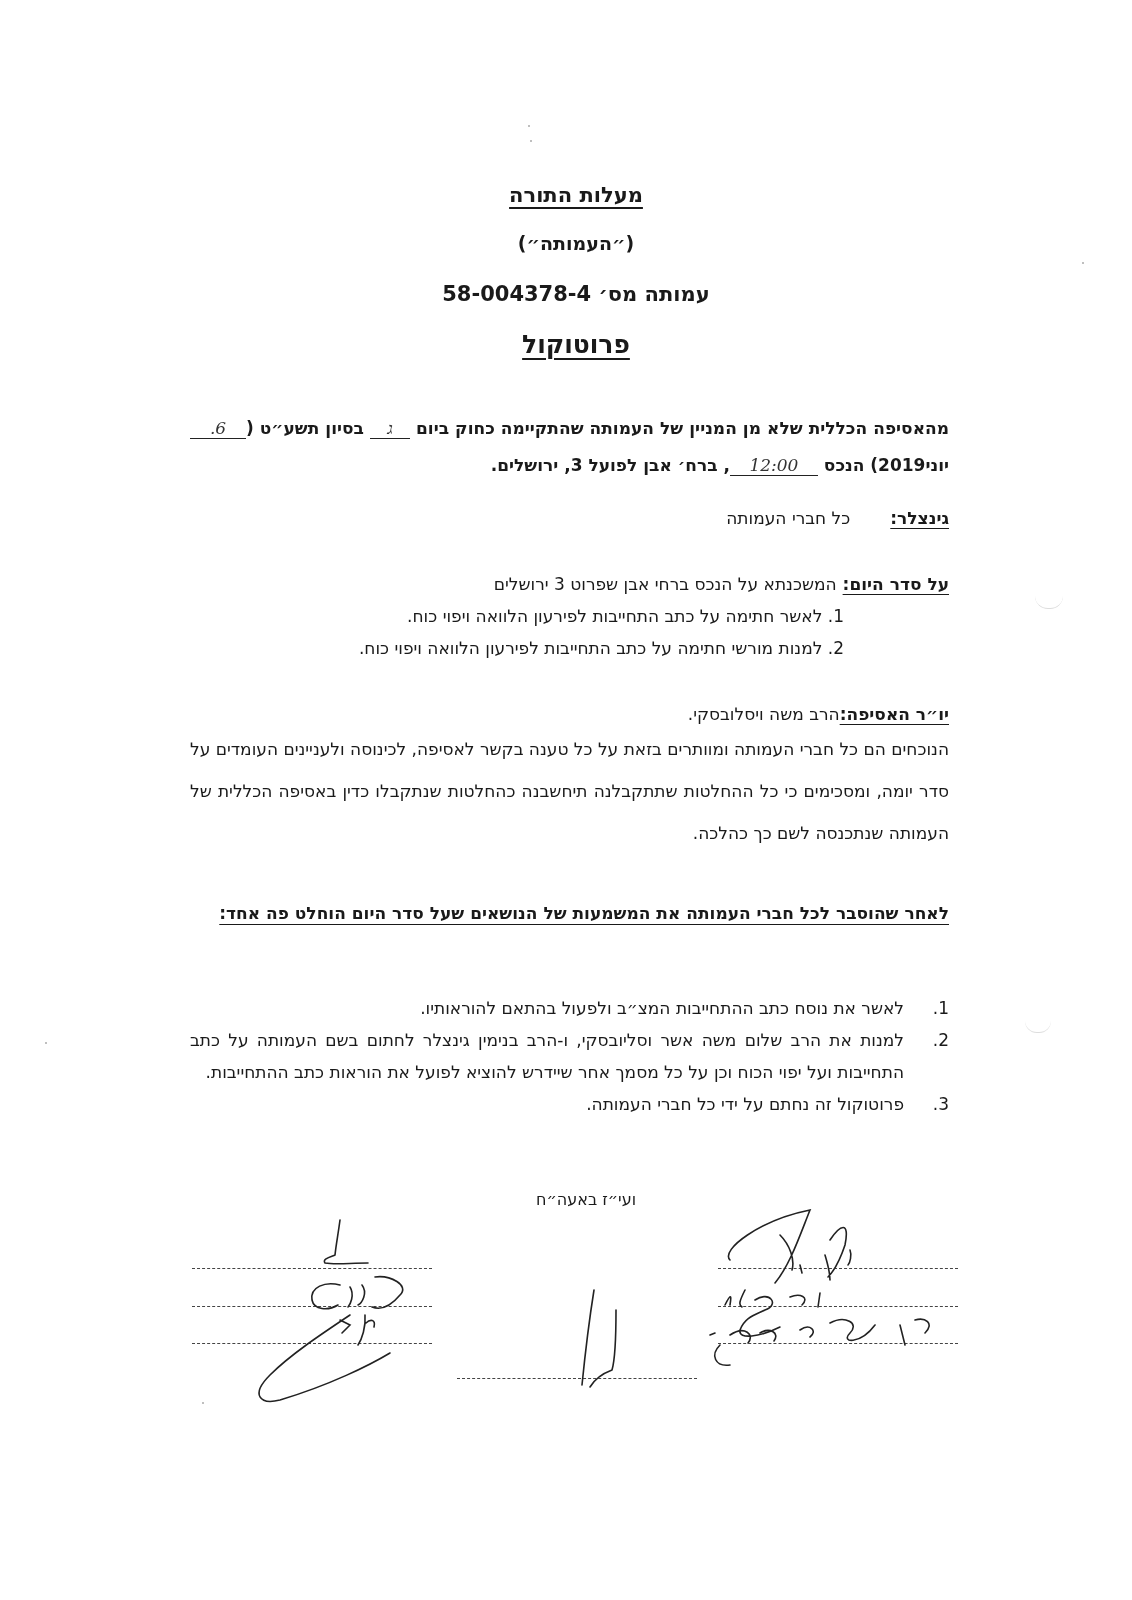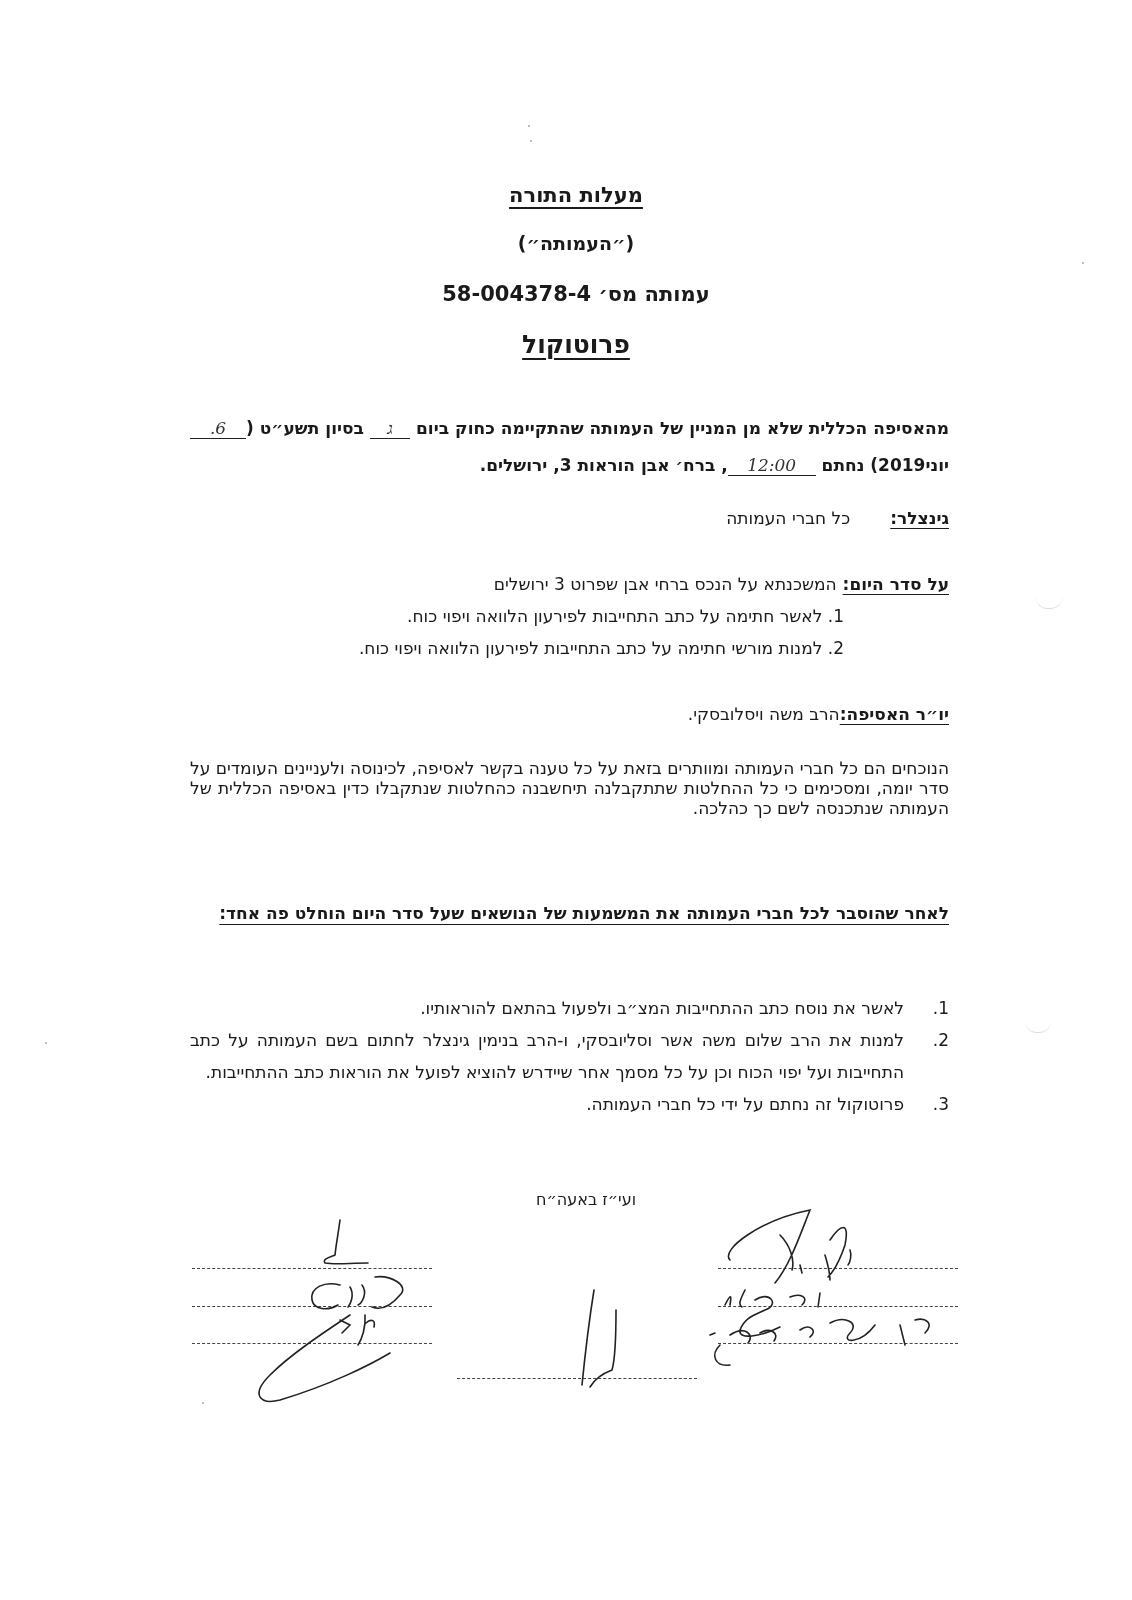--- a/index.html
+++ b/index.html
@@ -32,21 +32,21 @@
     .present { top: 508px; }
     .present .val { margin-right: 40px; }
     .agenda { top: 574px; }
     .agenda .val { text-underline-offset: 4px; margin-right: 6px; }
     .agenda-item { position: absolute; right: 183px; direction: rtl; font-size: 17px; white-space: nowrap; padding-right: 105px; }
     .agenda-item-1 { top: 606px; }
     .agenda-item-2 { top: 638px; }
     .chair { top: 704px; }
     .chair .val { }
 
-    .para { position: absolute; right: 183px; left: 190px; top: 758px; font-size: 17px; line-height: 20px; direction: rtl; text-align: justify; text-align-last: right; }
+    .para { position: absolute; right: 183px; left: 190px; top: 728px; font-size: 17px; line-height: 42px; direction: rtl; text-align: justify; text-align-last: right; }
     .resolved { position: absolute; right: 183px; left: 205px; top: 896px; font-size: 17px; font-weight: bold; line-height: 34px; direction: rtl; text-decoration: underline; text-underline-offset: 5px; text-align: justify; }
 
     .res-list { position: absolute; right: 183px; left: 190px; top: 992px; direction: rtl; font-size: 17px; line-height: 32px; margin: 0; padding: 0; list-style: none; }
     .res-item { position: relative; padding-right: 45px; text-align: justify; text-align-last: right; }
     .res-num { position: absolute; right: 0; top: 0; width: 30px; text-align: right; }
 
     .closing { position: absolute; left: 0; width: 1132px; top: 1190px; text-align: center; font-size: 16px; direction: rtl; padding-left: 20px; }
 
     .sigline { position: absolute; height: 0; border-top: 1.5px dashed #444; }
     .sig { position: absolute; }
@@ -57,21 +57,21 @@
 <body>
 
 <div class="page">
 
   <div class="hdr org-name"><span>מעלות התורה</span></div>
   <div class="hdr org-alias">(״העמותה״)</div>
   <div class="hdr org-number">עמותה מס׳ 58-004378-4</div>
   <div class="hdr protocol-title"><span>פרוטוקול</span></div>
 
   <div class="intro">
-    <span>מהאסיפה הכללית שלא מן המניין של העמותה שהתקיימה כחוק ביום </span><span class="hand blank-day">ג</span><span> בסיון תשע״ט (</span><span class="hand blank-date">6.</span><span> יוני2019) נחתם </span><span class="hand blank-hour">12:00</span><span>, ברח׳ אבן הוראות 3, ירושלים.</span>
+    <span>מהאסיפה הכללית שלא מן המניין של העמותה שהתקיימה כחוק ביום </span><span class="hand blank-day">ג</span><span> בסיון תשע״ט (</span><span class="hand blank-date">6.</span><span> יוני2019) הנכס </span><span class="hand blank-hour">12:00</span><span>, ברח׳ אבן לפועל 3, ירושלים.</span>
   </div>
 
   <div class="row present">
     <span class="label-bold">גינצלר:</span><span class="val">כל חברי העמותה</span>
   </div>
 
   <div class="row agenda">
     <span class="label-bold">על סדר היום:</span><span class="val">המשכנתא על הנכס ברחי אבן שפרוט 3 ירושלים</span>
   </div>
   <div class="agenda-item agenda-item-1">1. לאשר חתימה על כתב התחייבות לפירעון הלוואה ויפוי כוח.</div>

